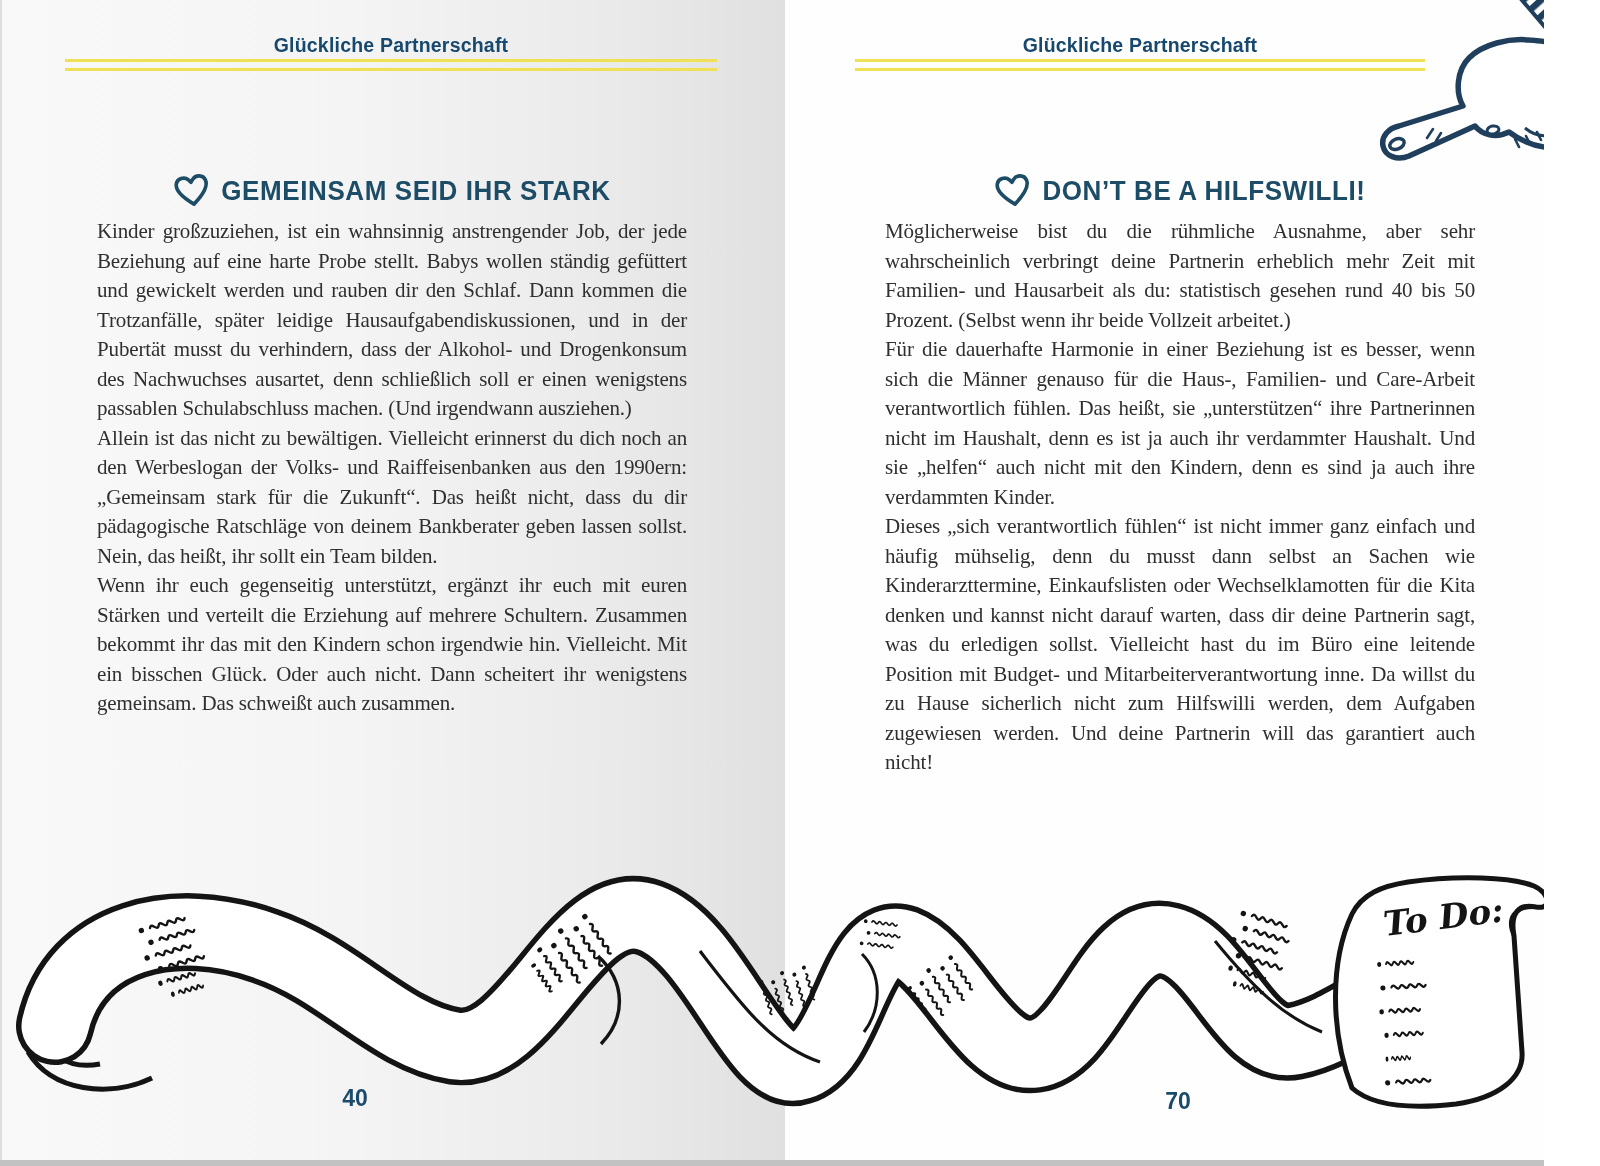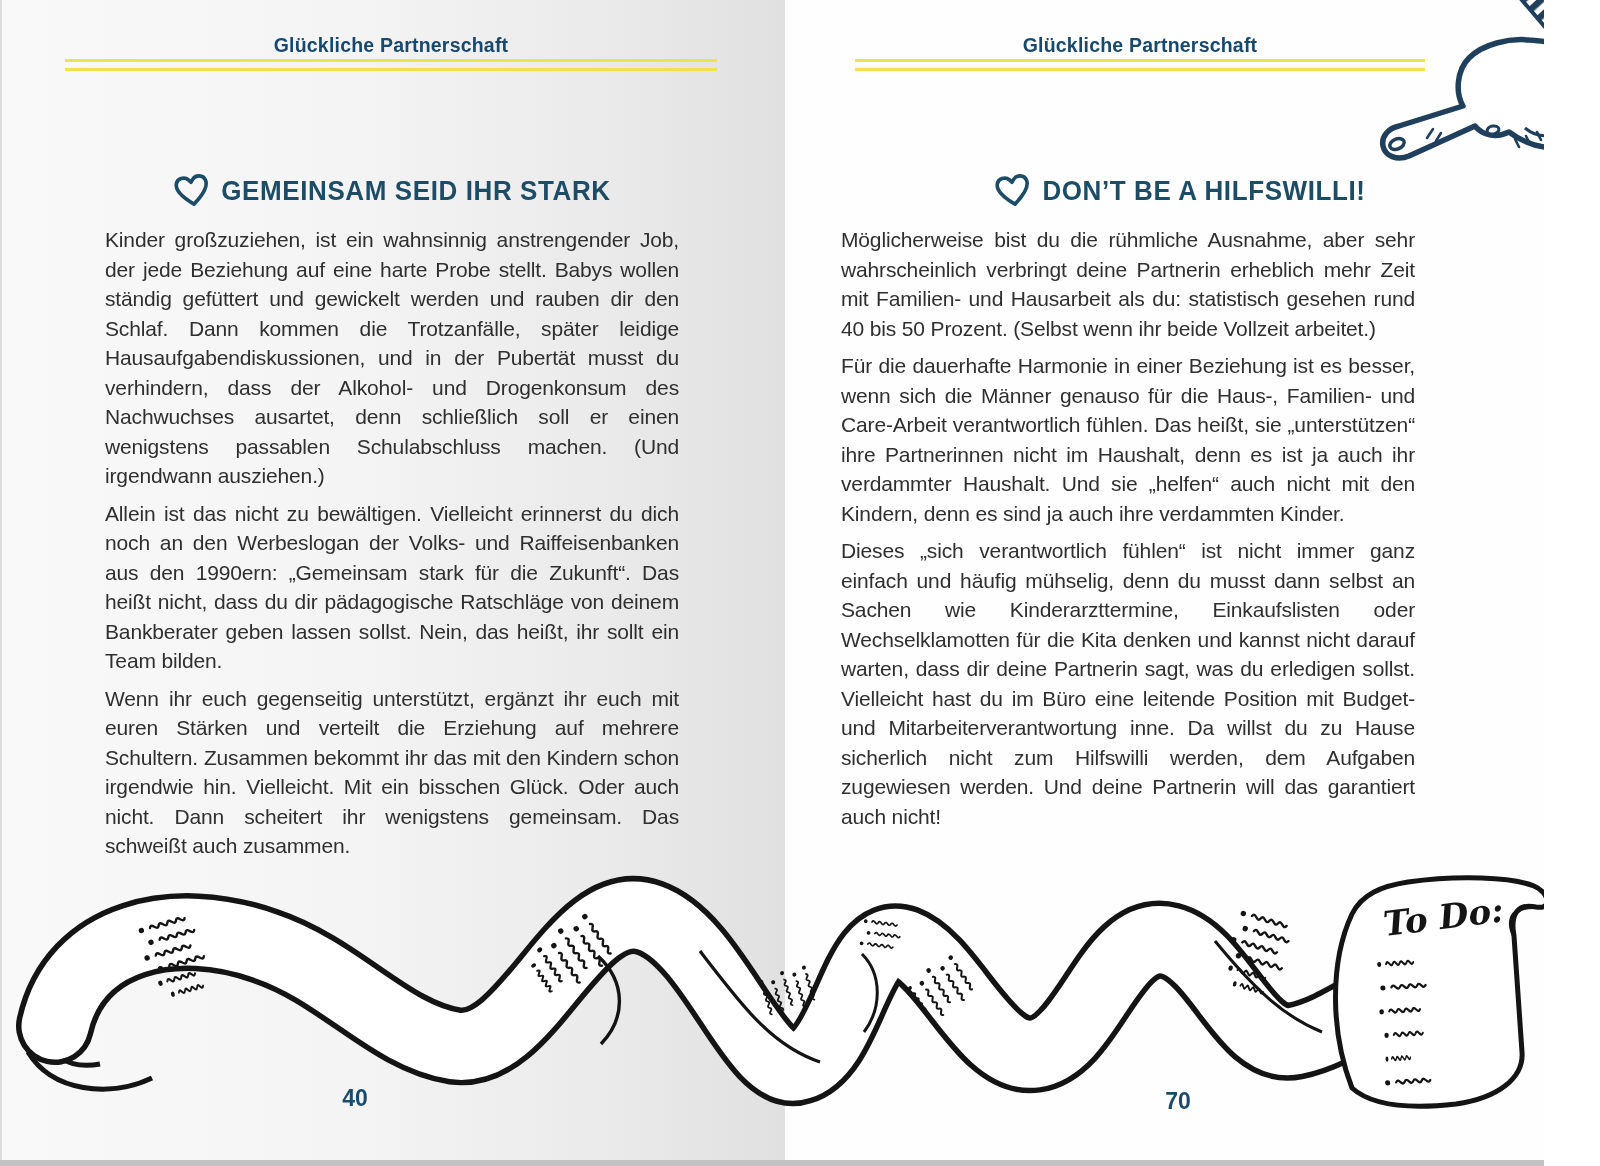--- a/index.html
+++ b/index.html
@@ -25,22 +25,22 @@
     align-items:center;justify-content:center;gap:10px;color:#1d4d66;}
   .sh-left{left:97px;width:590px;}
   .sh-right{left:885px;width:590px;}
   .section-heading .txt{font-size:26px;font-weight:bold;letter-spacing:.6px;
     transform:scaleY(1.08);white-space:nowrap;}
   .heart{width:38px;height:36px;transform:rotate(-8deg);flex:0 0 auto;}
 
   .bodycol{position:absolute;top:217px;width:590px;font-size:21px;line-height:29.5px;
     color:#2f2f2f;text-align:justify;letter-spacing:-0.15px;}
   .bc-left{left:97px;}
-  .bc-right{left:833px;}
-  .bodycol p{margin:8px;}
+  .bc-right{left:885px;}
+  .bodycol p{margin:0;font-family:Liberation Serif, serif;}
 
   .pagenum{position:absolute;font-size:23px;font-weight:bold;color:#1b4a6b;width:60px;
     text-align:center;}
   .pn-left{left:325px;top:1085px;}
   .pn-right{left:1148px;top:1088px;}
 
   .ribbon-svg{position:absolute;left:0;top:856px;width:1600px;height:304px;}
   .hand-svg{position:absolute;left:1375px;top:0;width:225px;height:172px;}
   svg{display:block;}
   .todo-title{font-family:"DejaVu Serif",serif;font-style:italic;font-weight:bold;

